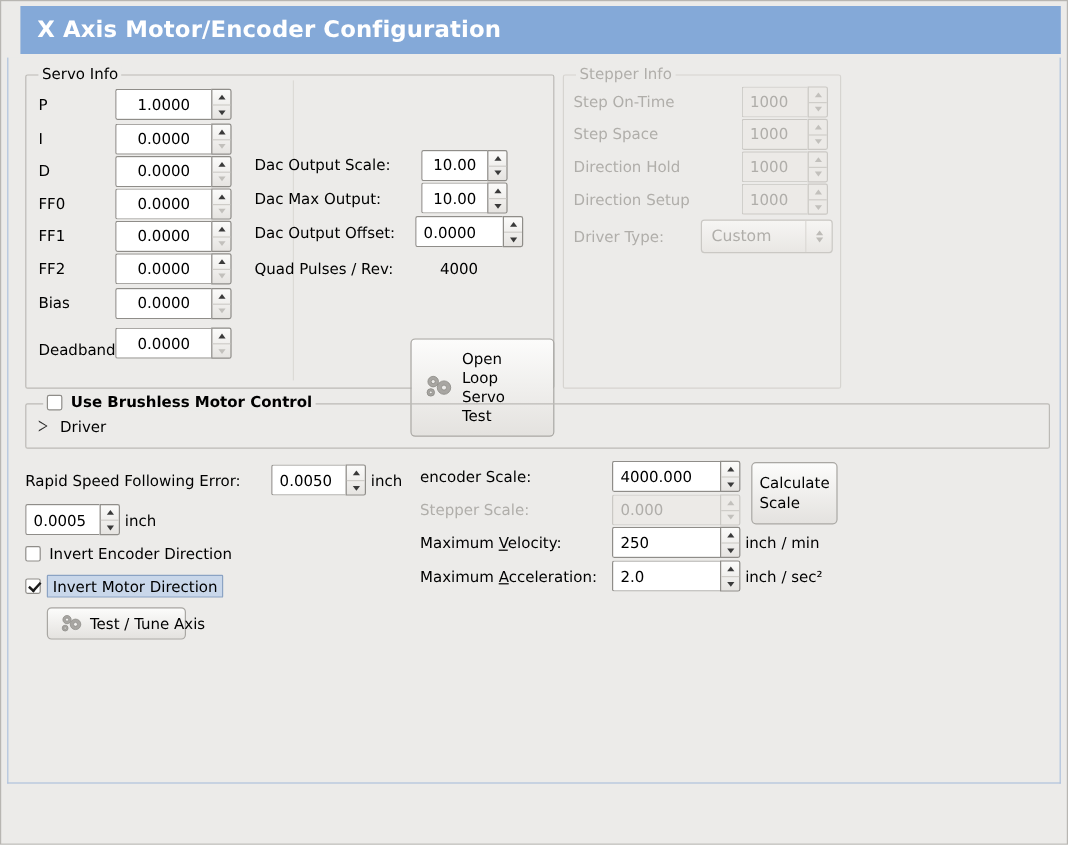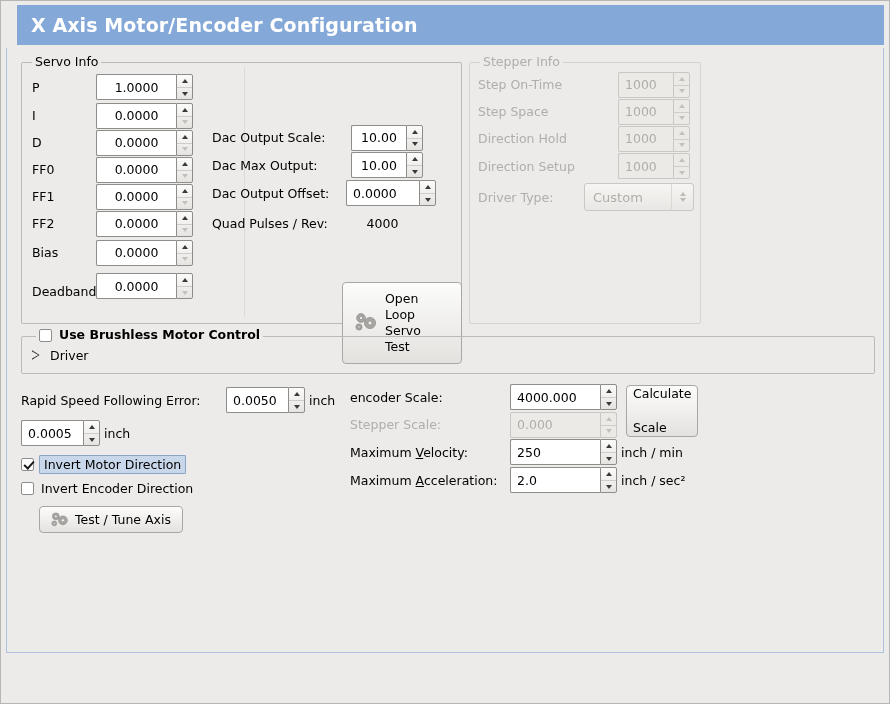--- a/index.html
+++ b/index.html
@@ -541,31 +541,31 @@
                 <i class="chev u"></i>
               </div>
             <div class="dn">
                 <i class="chev d"></i>
               </div>
           </div>
         </div>
         <div class="lbl" style="margin-left:4px;">inch</div>
       </div>
 
+      <div class="cbrow" style="height:24px;">
+        <span class="cbox"></span>
+        <span class="cblabel">Invert Encoder Direction</span>
+      </div>
+
       <div class="cbrow" style="height:24px; margin-top:3px;">
         <span class="cbox checked"></span>
         <span class="cblabel hl">Invert Motor Direction</span>
       </div>
 
-      <div class="cbrow" style="height:24px;">
-        <span class="cbox"></span>
-        <span class="cblabel">Invert Encoder Direction</span>
-      </div>
-
-      <div class="btn" style="margin-left:18px; margin-top:6px; width:144px; height:27px; justify-content:flex-start; padding:0 8px;">
+      <div class="btn" style="margin-left:18px; margin-top:6px; width:116px; height:27px; justify-content:flex-start; padding:0 8px;">
         <span class="gears" style="margin-right:5px; display:flex;">
           <svg width="22" height="19" viewBox="0 0 28 24" aria-hidden="true">
             <g fill="#a8a6a2" stroke="#8d8b87" stroke-width="0.8">
               <circle cx="10" cy="8" r="4.4"></circle>
               <circle cx="10" cy="8" r="1.7" fill="#f2f1ef"></circle>
               <circle cx="19" cy="13" r="5.6"></circle>
               <circle cx="19" cy="13" r="2.1" fill="#f2f1ef"></circle>
               <circle cx="8" cy="17" r="3.1"></circle>
               <circle cx="8" cy="17" r="1.2" fill="#f2f1ef"></circle>
             </g>
@@ -583,21 +583,21 @@
           <div class="ent" style="width:90px;">4000.000</div>
           <div class="btns">
             <div class="up">
                 <i class="chev u"></i>
               </div>
             <div class="dn">
                 <i class="chev d"></i>
               </div>
           </div>
         </div>
-        <div class="btn" style="position:absolute; left:276px; top:2px; width:72px; height:52px; flex-direction:column; align-items:flex-start; padding:0 6px;justify-content:space-between;">
+        <div class="btn" style="position:absolute; left:276px; top:2px; width:72px; height:52px; flex-direction:column; align-items:flex-start; padding:0 6px;">
           <span style="line-height:16px;">Calculate</span>
           <span style="line-height:16px;">Scale</span>
         </div>
       </div>
 
       <div style="display:flex; align-items:center; height:27px;">
         <div class="lbl dim" style="width:160px;">Stepper Scale:</div>
         <div class="spin disabled">
           <div class="ent" style="width:90px;">0.000</div>
           <div class="btns">

